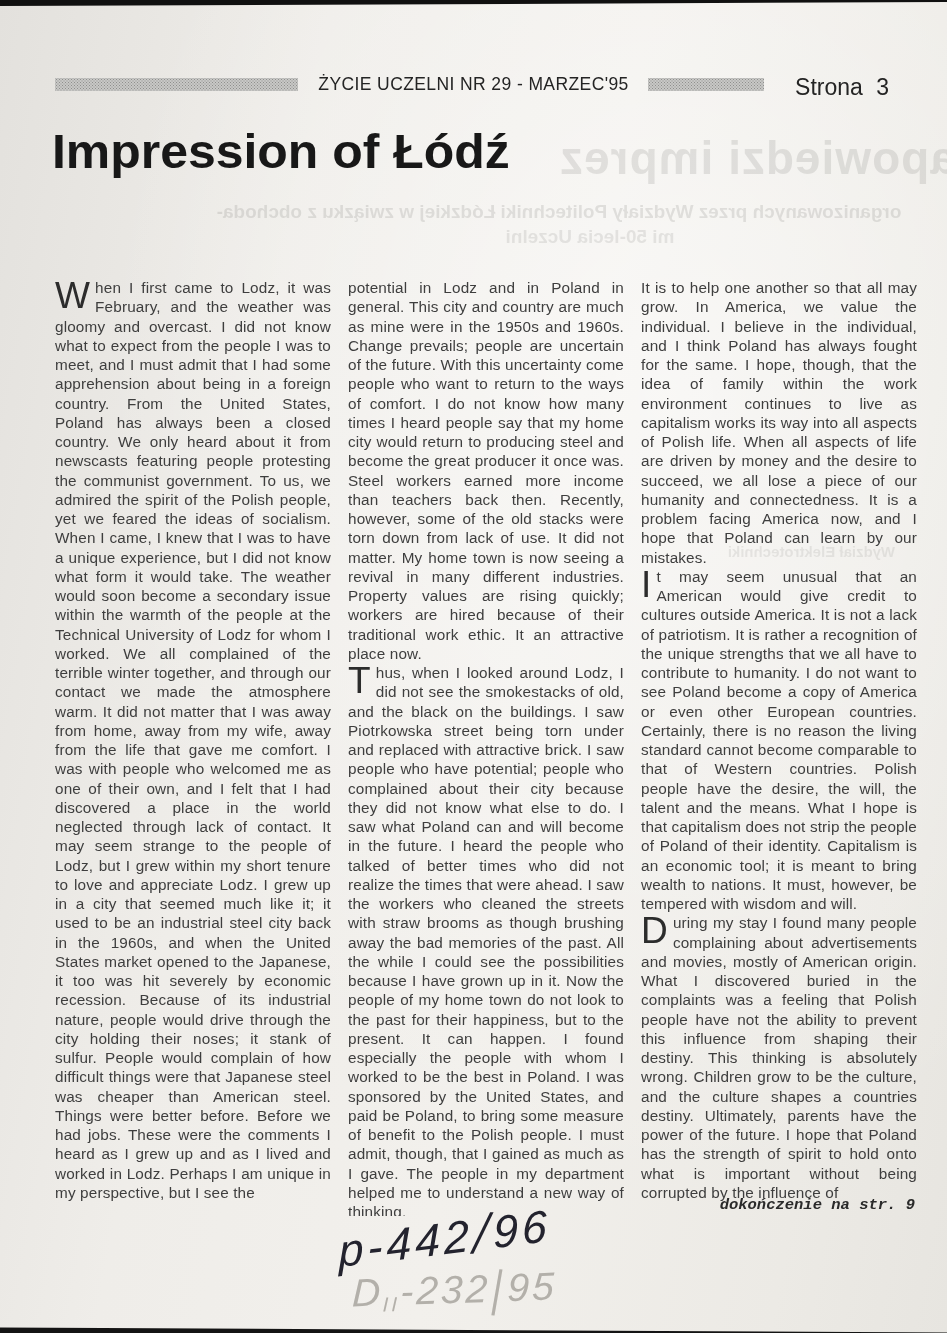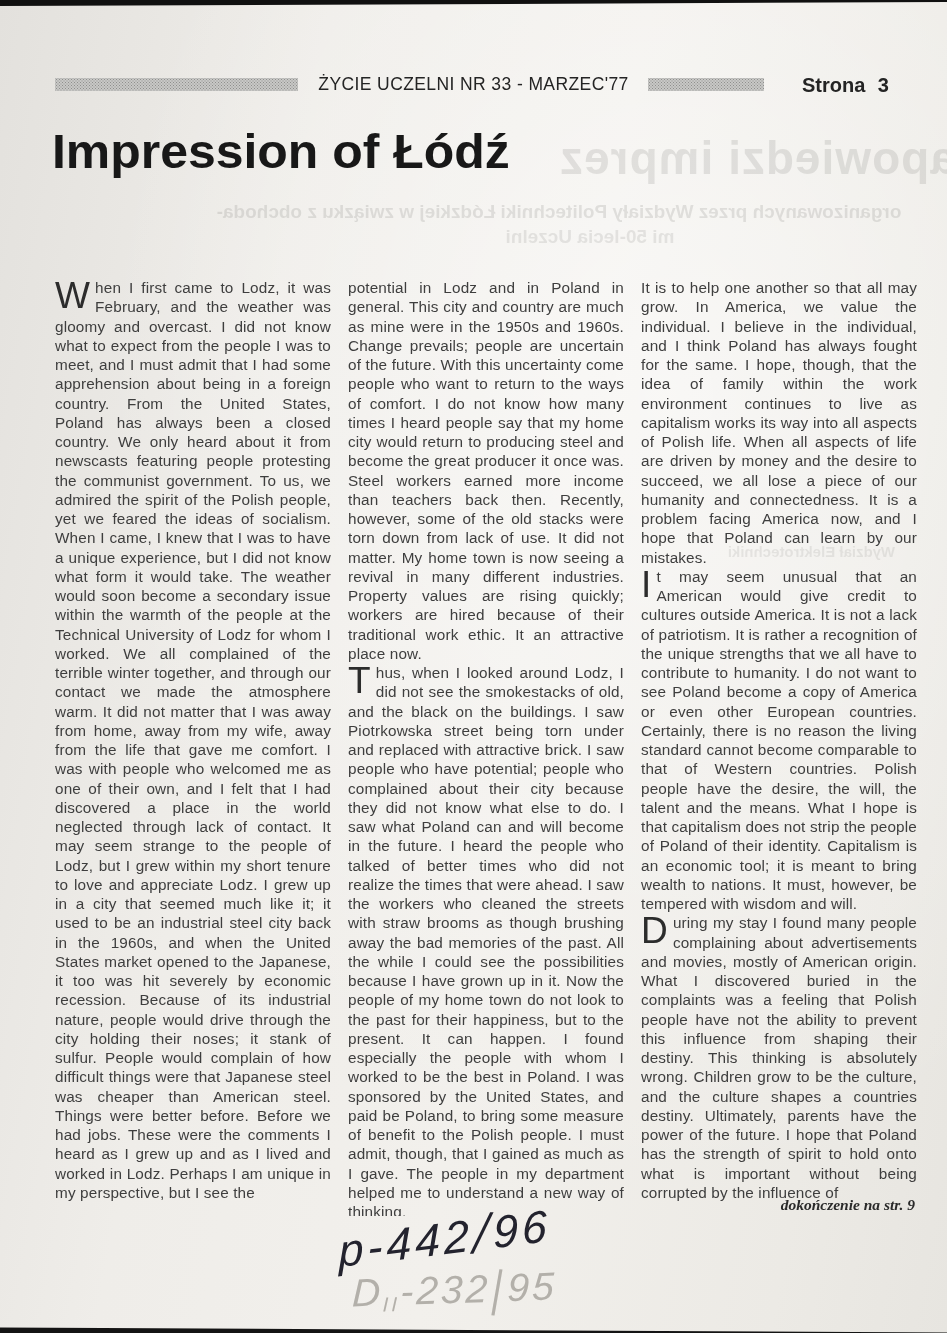--- a/index.html
+++ b/index.html
@@ -32,21 +32,21 @@
     background-size:3px 3px;background-position:0 0,1.5px 1.5px;
   }
   .bar-left{left:55px;width:243px;}
   .bar-right{left:648px;width:116px;}
   .masthead-text{
     position:absolute;top:74px;left:306px;width:335px;
     font-size:17.5px;letter-spacing:.4px;color:#242424;text-align:center;white-space:nowrap;
   }
   .page-label{
     position:absolute;top:74px;right:58px;
-    font-size:20px;color:#242424;word-spacing:7px;font-weight:bold;
+    font-size:23px;color:#242424;word-spacing:7px;
   }
   
   .ghost{
     position:absolute;transform:scaleX(-1);
     font-weight:bold;color:#5a5a56;pointer-events:none;white-space:nowrap;
     filter:blur(.6px);
   }
   .ghost-headline{top:131px;left:505px;width:480px;font-size:46px;opacity:.14;letter-spacing:1px;}
   .ghost-line1{top:201px;left:178px;width:762px;font-size:19px;opacity:.15;text-align:center;}
   .ghost-line2{top:226px;left:430px;width:320px;font-size:19px;opacity:.13;text-align:center;}
@@ -73,21 +73,21 @@
     font-size:15.3px;line-height:19.25px;color:#3e3e3e;
     text-align:justify;letter-spacing:.15px;
   }
   .dropcap{
     float:left;
     font-size:37px;line-height:31px;
     padding:2px 5px 0 0;color:#2c2c2c;
   }
   .continuation{
     position:absolute;top:1196px;right:32px;
-    font-family:Liberation Serif, serif;
+    font-family:Liberation Mono, monospace;
     font-style:italic;font-weight:bold;
     font-size:15.5px;color:#2a2a2a;
   }
   
   .hand-ink{
     position:absolute;top:1213px;left:338px;
     font-style:italic;font-size:45px;color:#23232e;
     transform:rotate(-7deg) skewX(-6deg);
     letter-spacing:4px;white-space:nowrap;
   }
@@ -106,21 +106,21 @@
 <div class="scan">
   <div class="edge-top"></div>
   <div class="edge-bottom"></div>
 
   <div class="ghost ghost-headline">Zapowiedzi imprez</div>
   <div class="ghost ghost-line1">organizowanych przez Wydziały Politechniki Łódzkiej w związku z obchoda-</div>
   <div class="ghost ghost-line2">mi 50-lecia Uczelni</div>
   <div class="ghost ghost-line3">Wydział Elektrotechniki</div>
 
   <div class="masthead-bar bar-left"></div>
-  <div class="masthead-text">ŻYCIE UCZELNI NR 33 - MARZEC'77</div>
+  <div class="masthead-text">ŻYCIE UCZELNI NR 29 - MARZEC'95</div>
   <div class="masthead-bar bar-right"></div>
   <div class="page-label">Strona 3</div>
 
   <h1 class="article-title">Impression of Łódź</h1>
 
   <div class="columns">
     <div class="col">
         <p class="para"><span class="dropcap">W</span>hen I first came to Lodz, it was February, and the weather was gloomy and overcast. I did not know what to expect from the people I was to meet, and I must admit that I had some apprehension about being in a foreign country. From the United States, Poland has always been a closed country. We only heard about it from newscasts featuring people protesting the communist government. To us, we admired the spirit of the Polish people, yet we feared the ideas of socialism. When I came, I knew that I was to have a unique experience, but I did not know what form it would take. The weather would soon become a secondary issue within the warmth of the people at the Technical University of Lodz for whom I worked. We all complained of the terrible winter together, and through our contact we made the atmosphere warm. It did not matter that I was away from home, away from my wife, away from the life that gave me comfort. I was with people who welcomed me as one of their own, and I felt that I had discovered a place in the world neglected through lack of contact. It may seem strange to the people of Lodz, but I grew within my short tenure to love and appreciate Lodz. I grew up in a city that seemed much like it; it used to be an industrial steel city back in the 1960s, and when the United States market opened to the Japanese, it too was hit severely by economic recession. Because of its industrial nature, people would drive through the city holding their noses; it stank of sulfur. People would complain of how difficult things were that Japanese steel was cheaper than American steel. Things were better before. Before we had jobs. These were the comments I heard as I grew up and as I lived and worked in Lodz. Perhaps I am unique in my perspective, but I see the</p>
       </div>
     <div class="col">

